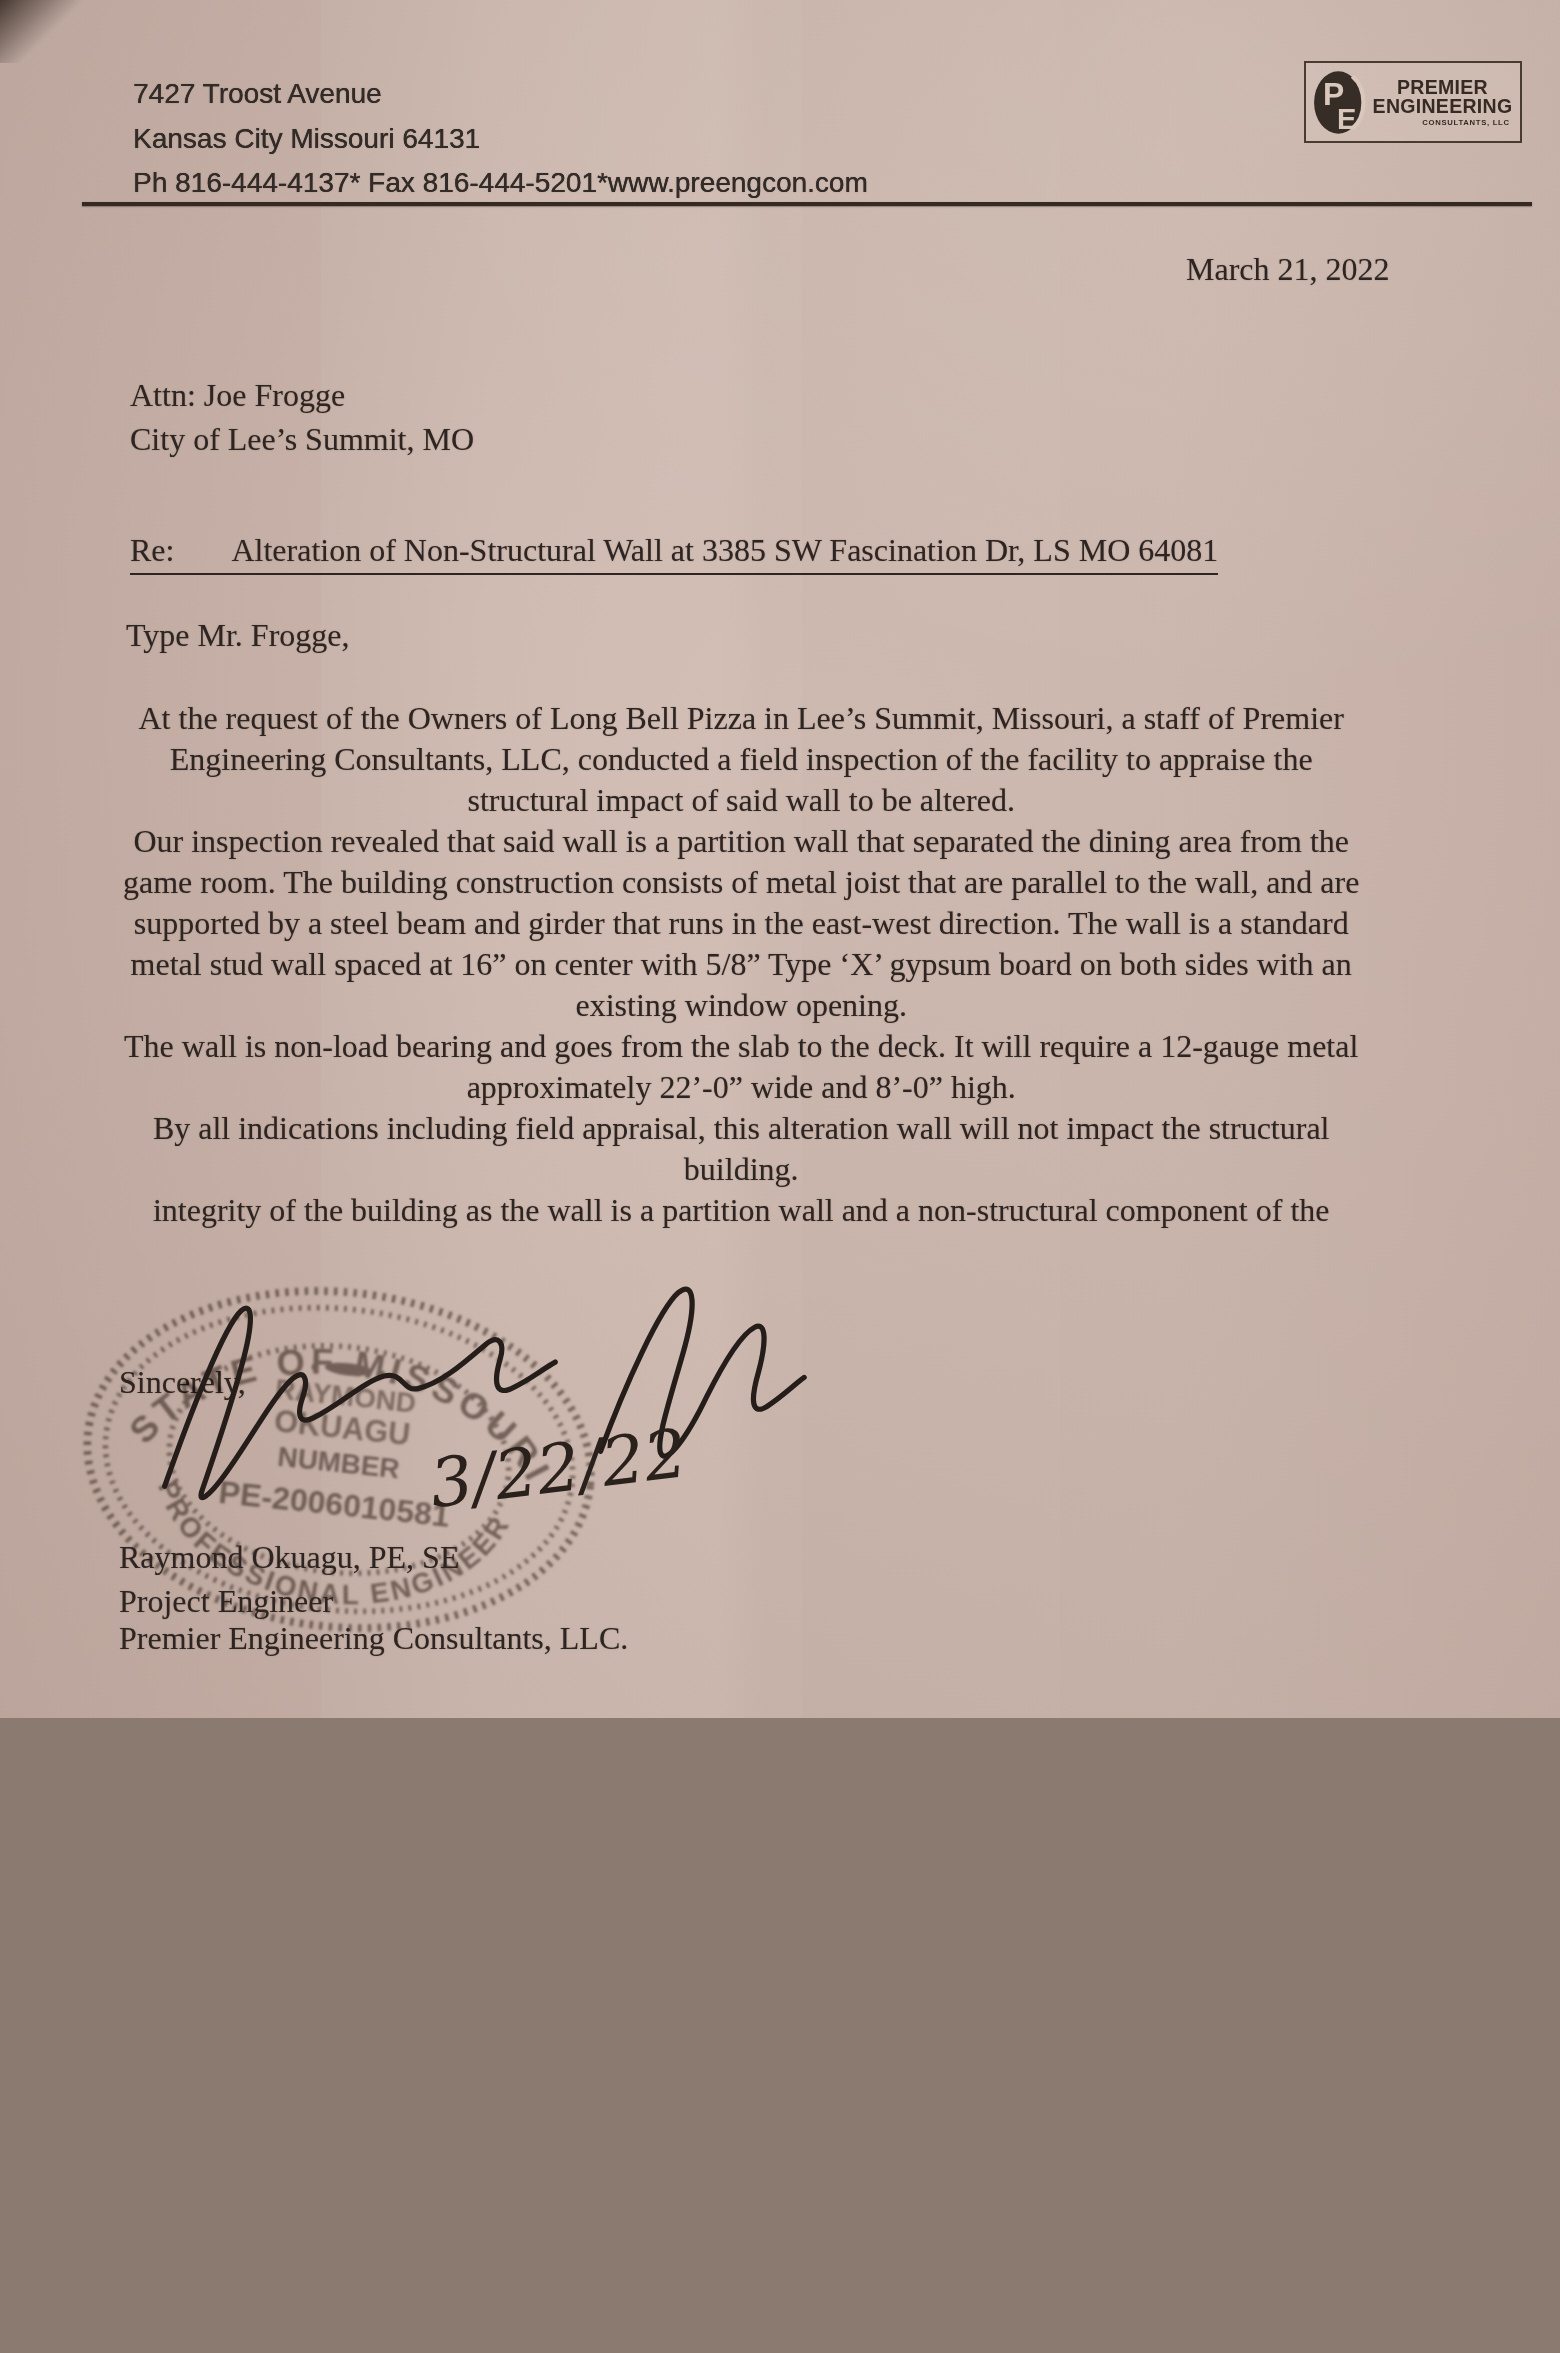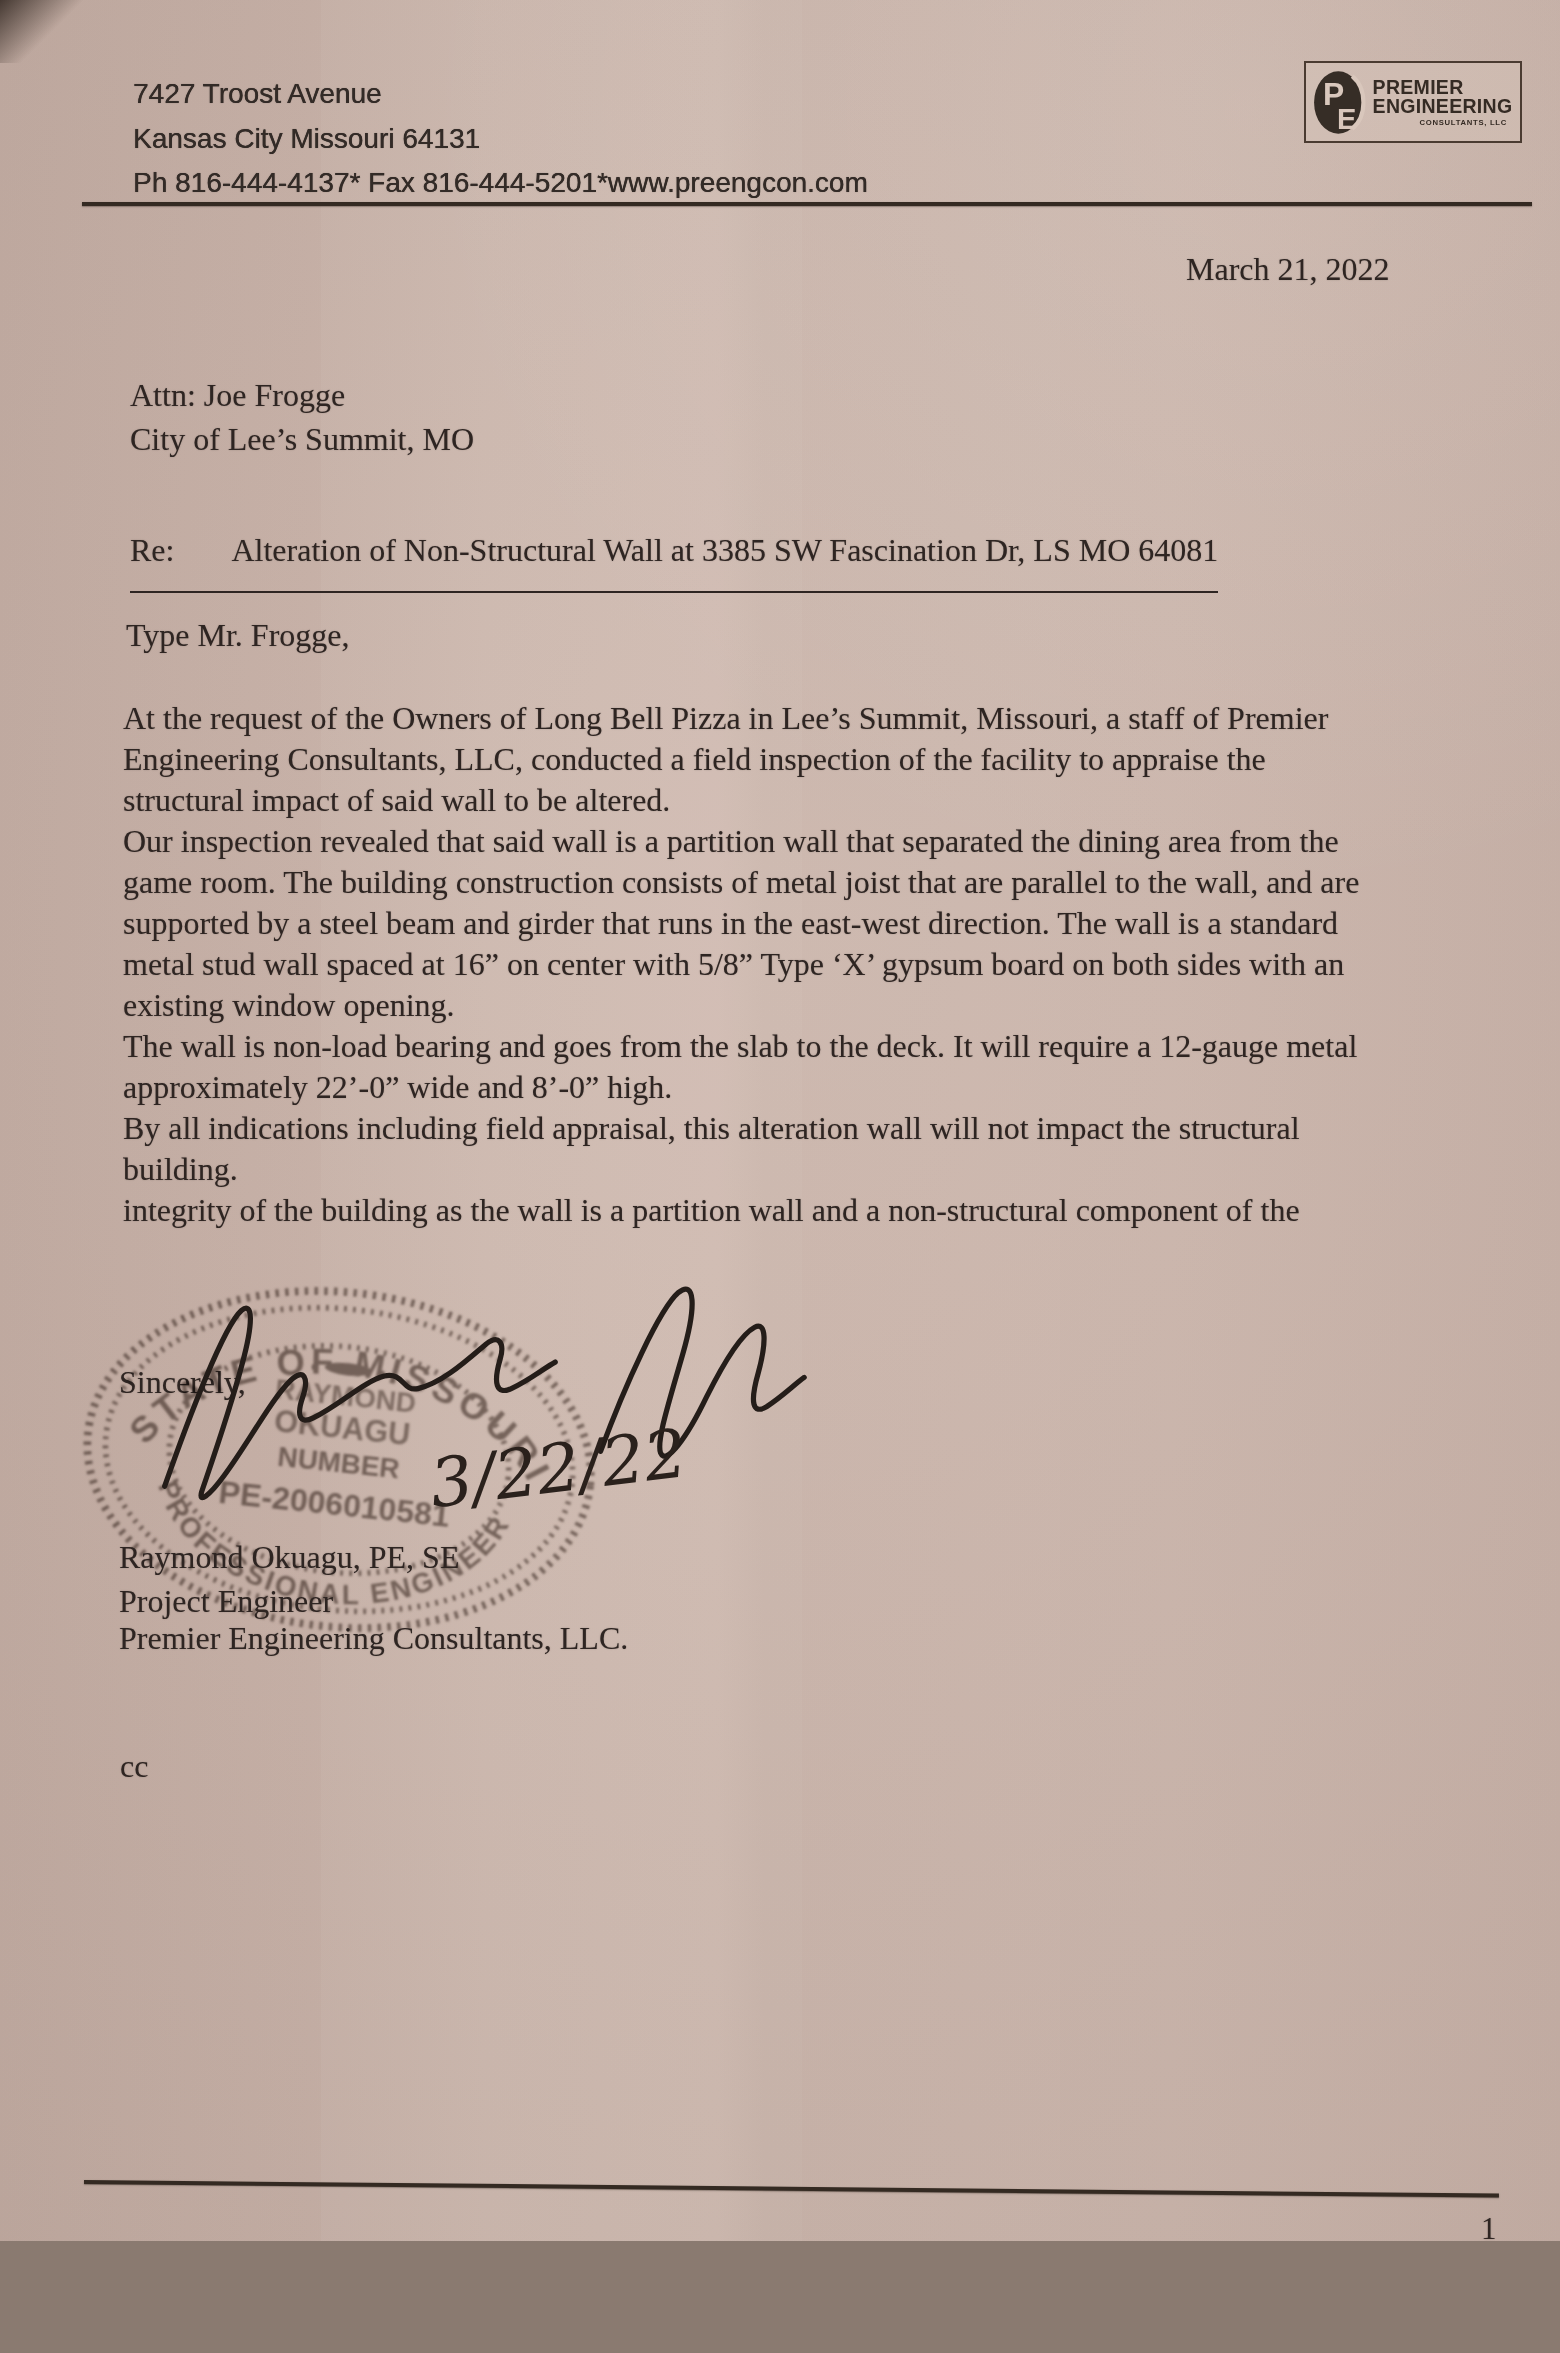--- a/index.html
+++ b/index.html
@@ -1,25 +1,26 @@
 <!DOCTYPE html>
 <html style="font-size:11px"><head>
 <meta charset="utf-8">
 <style>
   html,body{margin:0;padding:0;background:#8a7a70;}
   .page{
     position:relative;
-    width:1560px;height:2241px;
+    width:1560px;height:1718px;
     overflow:hidden;
     font-family:"Liberation Serif", serif;
     color:#2e2522;
     background:
       radial-gradient(120% 80% at 80% 5%, rgba(255,246,238,0.12), rgba(0,0,0,0) 45%),
       radial-gradient(150% 120% at 52% 42%, rgba(255,255,255,0.05), rgba(38,26,20,0.10)),
       linear-gradient(90deg,#c3aca2 0%, #c8b1a7 20%, #cdb7ad 31%, #cfb9af 46%, #cab4aa 49%, #ccb6ac 75%, #c8b1a7 100%);
+    text-align: center;
   }
   .band{position:absolute;top:0;height:2354px;pointer-events:none;}
   .band1{left:321px;width:481px;background:rgba(255,255,255,0.045);}
   .band2{left:802px;width:258px;background:rgba(255,255,255,0.02);}
   .corner-shadow{
     position:absolute;left:0;top:0;width:105px;height:63px;
     background:linear-gradient(135deg, rgba(40,30,24,0.8) 0%, rgba(40,30,24,0) 50%);
   }
   .txt{position:absolute;white-space:nowrap;text-shadow:0 0 1.4px rgba(46,37,34,0.35);}
   .sans{font-family:"Liberation Sans", sans-serif;font-size:28px;color:#332b27;text-shadow:0.3px 0 0 #332b27, 0 0 1.4px rgba(51,43,39,0.3);}
@@ -33,21 +34,21 @@
     position:absolute;left:1304px;top:61px;width:218px;height:82px;
     border:2.8px solid #4a3b31;background:rgba(218,200,189,0.35);
     display:flex;align-items:center;box-sizing:border-box;padding:4.2px 5.6px;
   }
   .logo-oval{flex:0 0 auto;margin-right:7px;}
   .logo-words{font-family:"Liberation Sans", sans-serif;color:#352b24;line-height:1;}
   .logo-words .big{font-weight:700;font-size:19.5px;letter-spacing:0.3px;}
   .logo-words .small{font-weight:700;font-size:7.7px;letter-spacing:0.7px;margin-top:2.1px;margin-left:47px;}
 
   
-  .re-wrap{position:absolute;left:130px;top:532px;border-bottom:2.8px solid #2e2522;padding-bottom:22px;white-space:nowrap;text-shadow:0 0 1.4px rgba(46,37,34,0.35);}
+  .re-wrap{position:absolute;left:130px;top:532px;border-bottom:2.8px solid #2e2522;padding-bottom:4px;white-space:nowrap;text-shadow:0 0 1.4px rgba(46,37,34,0.35);}
   .re-gap{display:inline-block;width:57px;}
 
   
   .body-block{position:absolute;left:123px;top:698px;line-height:41px;font-size:32px;}
   .body-block div{white-space:nowrap;text-shadow:0 0 1.4px rgba(46,37,34,0.35);}
 
   .stamp{position:absolute;left:74px;top:1285px;mix-blend-mode:multiply;opacity:0.62;}
   .signature{position:absolute;left:98px;top:1277px;}
   .handdate{font-family:"DejaVu Serif", serif;font-style:italic;font-size:96px;fill:#2a211c;}
   .pagenum{font-size:31px;}

